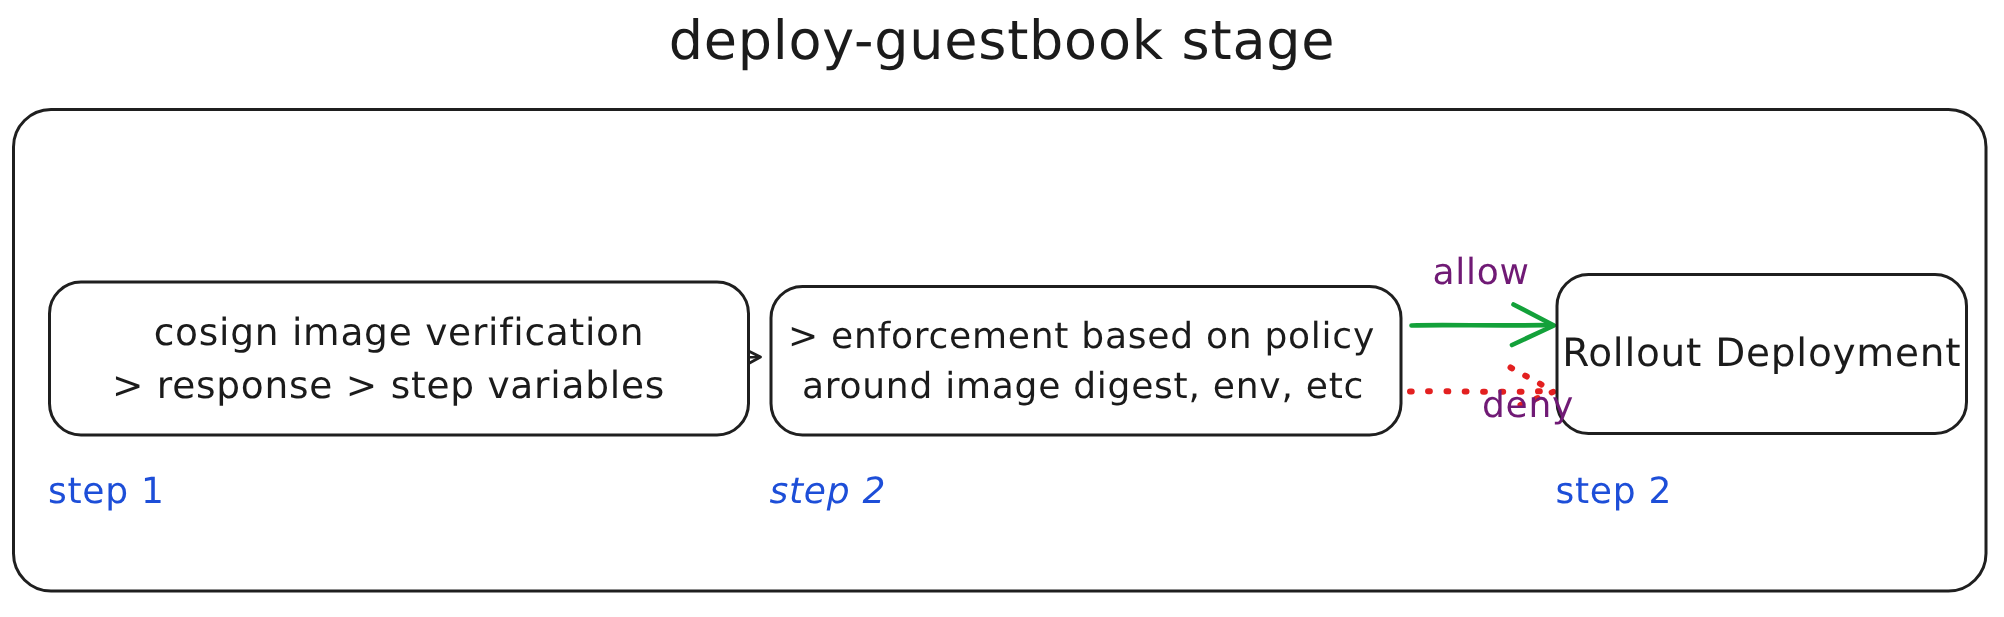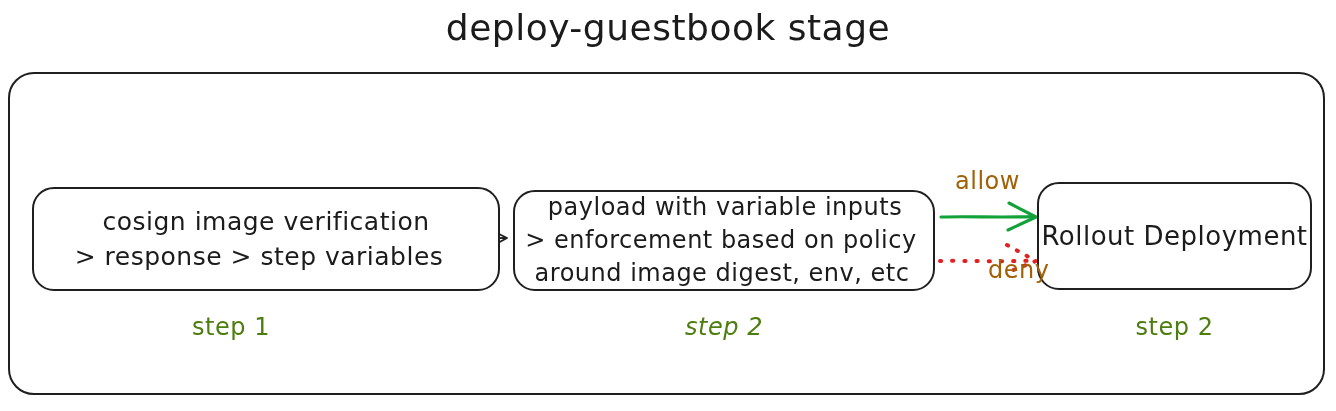--- a/index.html
+++ b/index.html
@@ -109,34 +109,33 @@
   #step3-box .step-line {
     font-size: 26px;
     line-height: 34px;
   }
 
   
   .step-caption {
     position: absolute;
     font-size: 24px;
     line-height: 30px;
-    color: #4d7c0f;
-    text-align: center;
+    color: #1d4ed8;
     white-space: nowrap;
   }
   #step1-caption { left: 32px; top: 312px; width: 398px; }
   #step2-caption { left: 513px; top: 312px; width: 422px; font-style: italic; }
   #step3-caption { left: 1037px; top: 312px; width: 275px; }
 
   
   .edge-label {
     position: absolute;
     font-size: 24px;
     line-height: 28px;
-    color: #a16207;
+    color: #701a75;
     white-space: nowrap;
   }
   #allow-label { left: 955px; top: 167px; }
   #deny-label  { left: 988px; top: 256px; }
 </style>
 </head>
 <body>
 
 <svg id="canvas" viewBox="0 0 1336 411" xmlns="http://www.w3.org/2000/svg" aria-hidden="true">
 
@@ -160,21 +159,20 @@
 
 <div id="stage-container"></div>
 
 <div id="step1-box" class="step-box">
   <div class="step-line hand">cosign image verification</div>
   <div class="step-line hand line-indent">&gt; response &gt; step variables</div>
 </div>
 <div id="step1-caption" class="step-caption hand">step 1</div>
 
 <div id="step2-box" class="step-box">
-  <div class="step-line hand l1">payload with variable inputs</div>
   <div class="step-line hand l2">&gt; enforcement based on policy</div>
   <div class="step-line hand l3">around image digest, env, etc</div>
 </div>
 <div id="step2-caption" class="step-caption hand">step 2</div>
 
 <div id="step3-box" class="step-box">
   <div class="step-line hand">Rollout Deployment</div>
 </div>
 <div id="step3-caption" class="step-caption hand">step 2</div>
 

